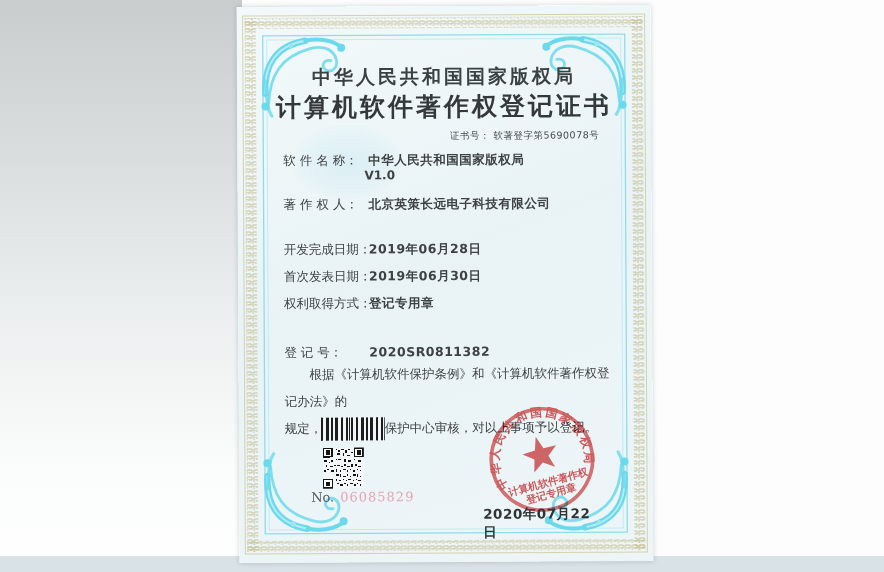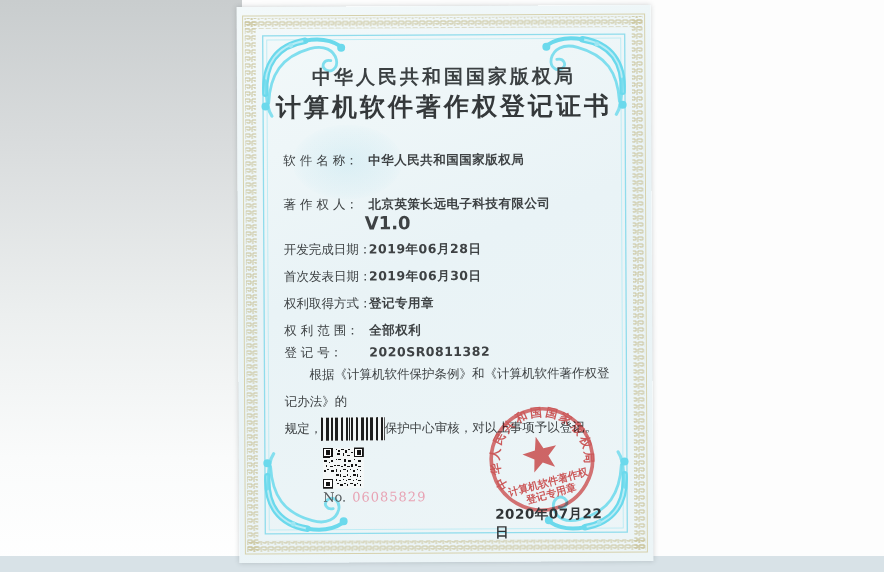--- a/index.html
+++ b/index.html
@@ -36,44 +36,44 @@
     font-size:25px;font-weight:bold;letter-spacing:3px;color:#34383a;
     font-family:"DejaVu Serif","Liberation Serif",serif;
   }
   .cert-no{
     position:absolute;right:52px;top:124px;font-size:9.5px;color:#45494b;
     letter-spacing:.5px;
   }
   .row{position:absolute;left:46px;font-size:12.5px;color:#3e4244;white-space:nowrap;}
   .row .lbl{display:inline-block;width:81px;font-weight:400;}
   .row .val{font-weight:600;letter-spacing:.5px;}
-  .version-line{position:absolute;left:127px;top:162px;font-size:18px;font-weight:600;color:#3e4244;margin-top:44px;}
+  .version-line{position:absolute;left:127px;top:162px;font-size:12px;font-weight:600;color:#3e4244;}
   .statement{
     position:absolute;left:46px;top:354px;width:328px;
     font-size:12.5px;line-height:27px;color:#3e4244;font-weight:500;
   }
   .statement .l1{text-indent:2em;}
   .barcode{
     position:absolute;left:82px;top:411px;width:64px;height:23px;
     background:
       repeating-linear-gradient(90deg,#1d1d1d 0 2px,rgba(0,0,0,0) 2px 5px),
       repeating-linear-gradient(90deg,#1d1d1d 0 1px,rgba(0,0,0,0) 1px 7px),
       #f2f5f5;
   }
   .qrcode{position:absolute;left:84px;top:441px;width:41px;height:41px;}
-  .serial-line{position:absolute;left:84px;top:483px;font-size:13px;color:#565b5e;
+  .serial-line{position:absolute;left:72px;top:483px;font-size:13px;color:#565b5e;
     font-family:"DejaVu Serif","Liberation Serif",serif;}
   .serial-number{color:#e8a3b4;letter-spacing:1px;margin-left:6px;}
   .seal{
     position:absolute;left:247px;top:398px;width:112px;height:112px;
     transform:rotate(-15deg);mix-blend-mode:multiply;opacity:.9;
   }
   .issue-date{
     position:absolute;left:244px;top:500px;width:120px;
-    font-size:13.5px;font-weight:bold;color:#303436;letter-spacing:.5px;margin-left:12px;
+    font-size:13.5px;font-weight:bold;color:#303436;letter-spacing:.5px;
   }
 </style>
 </head>
 <body>
 
 <div class="bg-left"></div>
 <div class="bg-bottom"></div>
 
 <div class="certificate">
 
@@ -104,20 +104,24 @@
     <use href="#corner" transform="translate(392,26) scale(-0.8,0.8)"></use>
     <use href="#corner" transform="translate(22,530) scale(0.8,-0.8)"></use>
     <use href="#corner" transform="translate(392,530) scale(-0.8,-0.8)"></use>
   </svg>
 
   <div class="watermark"></div>
 
   <div class="issuer">中华人民共和国国家版权局</div>
   <div class="cert-title">计算机软件著作权登记证书</div>
 
+  <div class="cert-no">
+    <span>证书号：</span>
+    <span>软著登字第5690078号</span>
+  </div>
 
   <div class="row" style="top:146px">
     <span class="lbl">软 件 名 称：</span>
     <span class="val">中华人民共和国国家版权局</span>
   </div>
   <div class="version-line">V1.0</div>
 
   <div class="row" style="top:190px">
     <span class="lbl">著 作 权 人：</span>
     <span class="val">北京英策长远电子科技有限公司</span>
@@ -131,24 +135,20 @@
   <div class="row" style="top:262px">
     <span class="lbl">首次发表日期：</span>
     <span class="val">2019年06月30日</span>
   </div>
 
   <div class="row" style="top:289px">
     <span class="lbl">权利取得方式：</span>
     <span class="val">登记专用章</span>
   </div>
 
-  <div class="row" style="top:316px">
-    <span class="lbl">权 利 范 围：</span>
-    <span class="val">全部权利</span>
-  </div>
 
   <div class="row" style="top:338px">
     <span class="lbl">登  记  号：</span>
     <span class="val">2020SR0811382</span>
   </div>
 
   <div class="statement">
     <div class="l1">根据《计算机软件保护条例》和《计算机软件著作权登记办法》的</div>
     <div class="l2">规定，经中国版权保护中心审核，对以上事项予以登记。</div>
   </div>

